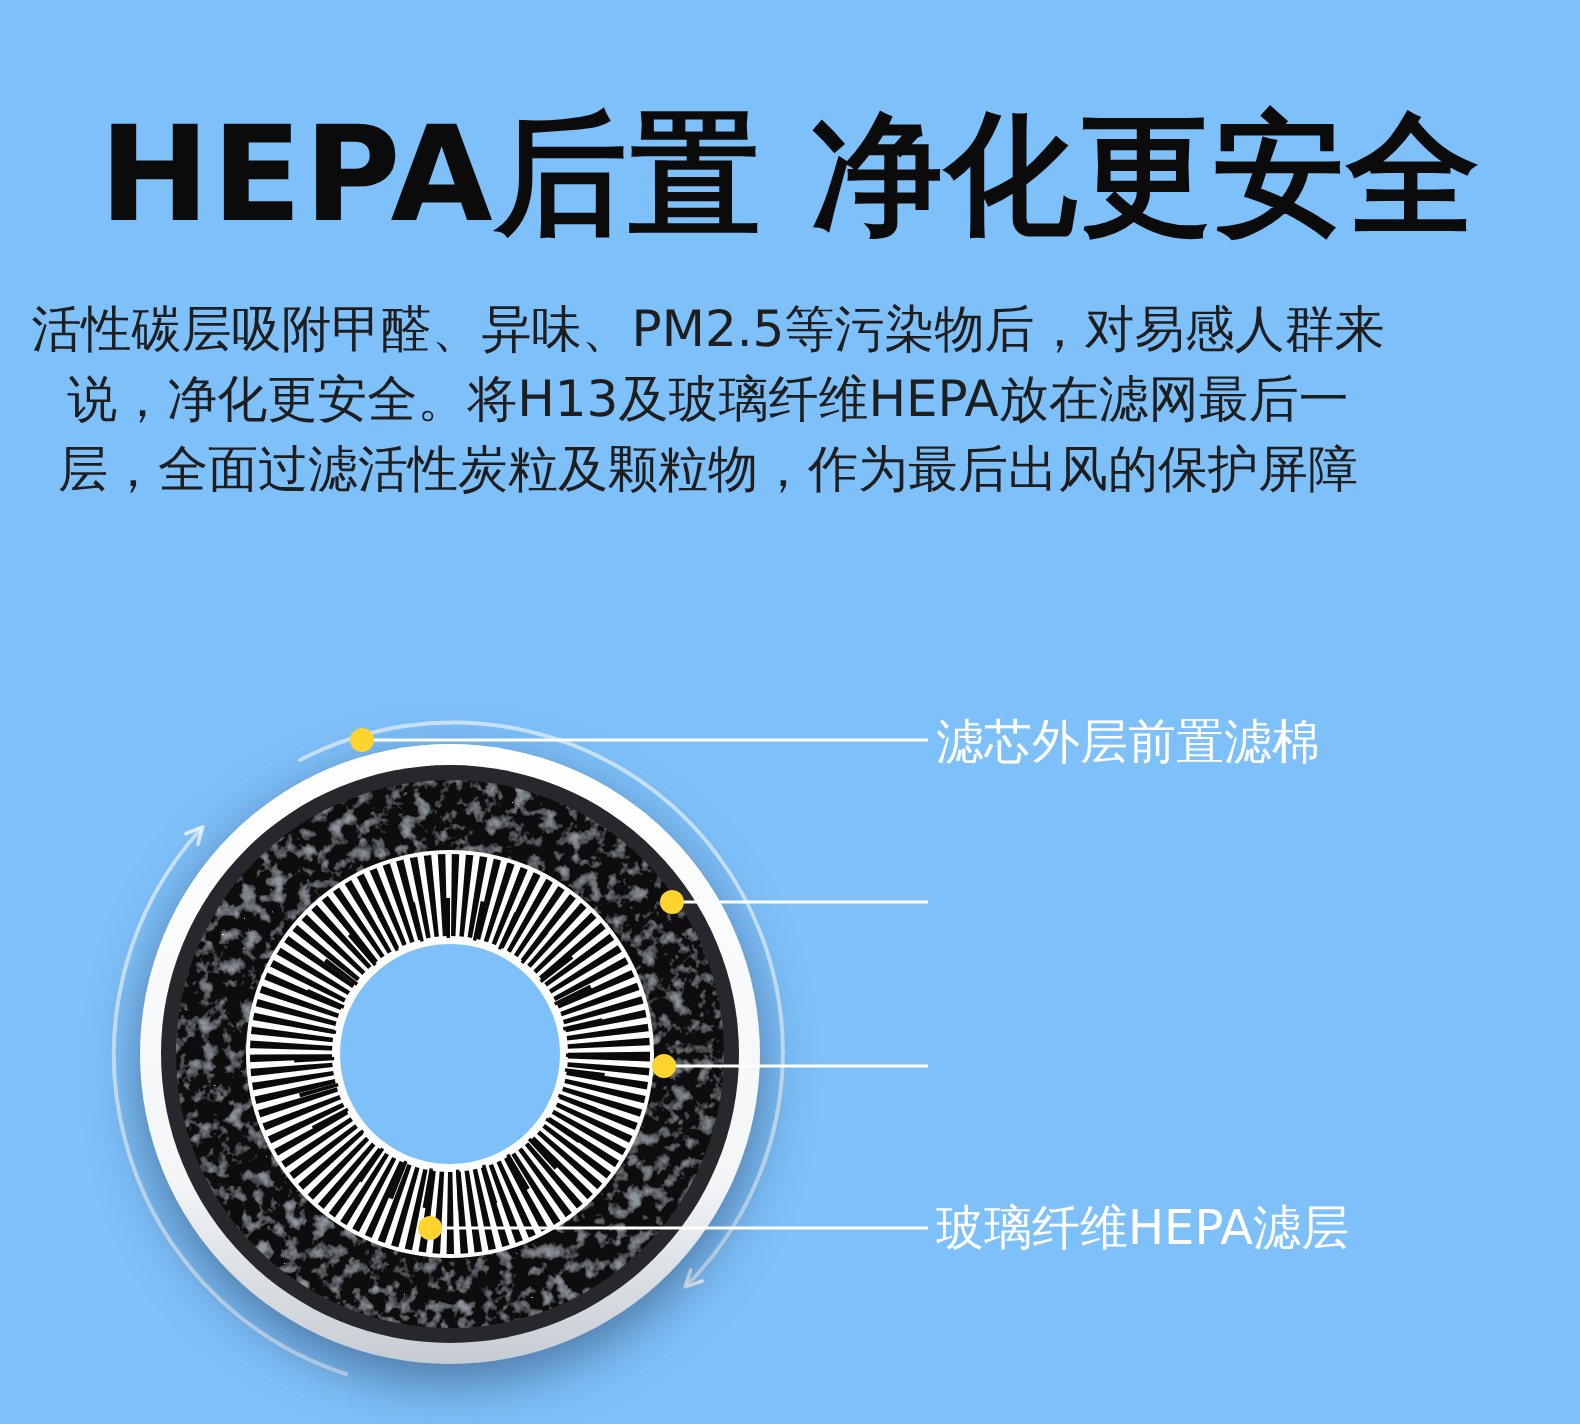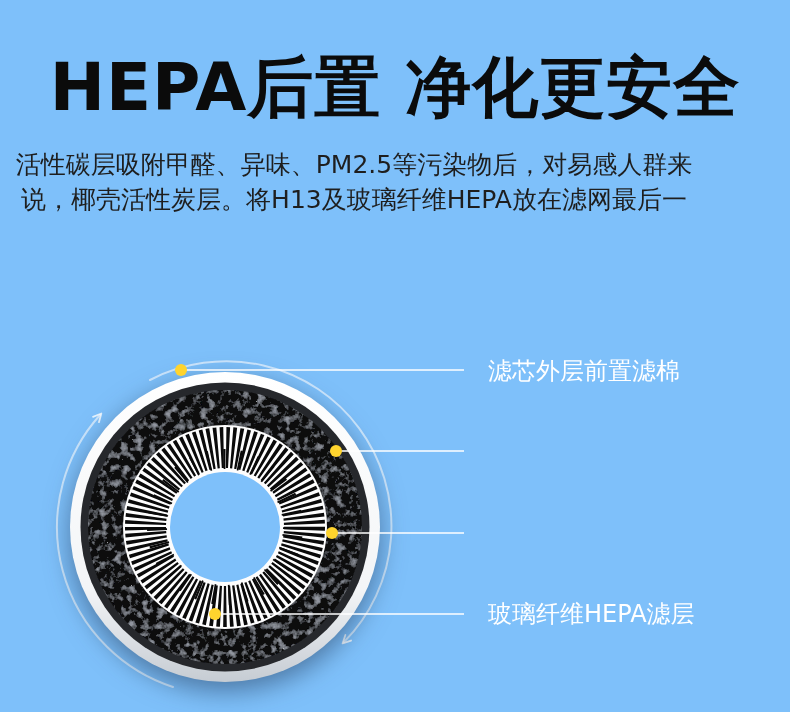--- a/index.html
+++ b/index.html
@@ -16,40 +16,41 @@
     font-size:66px; line-height:1.15; font-weight:600;
     color:#0b0b0b; letter-spacing:1px; white-space:nowrap;
   }
   .desc {
     position:absolute; top:147px; left:0; width:708px;
     text-align:center; color:#1e1e1e;
     font-size:25px; line-height:35px; font-weight:500;
   }
   .fig-svg { position:absolute; top:330px; left:0; }
   .callout-label {
-    position:absolute; left:488px;
+    position:absolute; left:468px;
     color:#ffffff; font-size:24px; line-height:30px; font-weight:500;
     white-space:nowrap;
   }
   .label-1 { top:356px; }
   .label-2 { top:436px; }
   .label-3 { top:517px; }
   .label-4 { top:599px; }
   .outer-ring-shadow { filter: drop-shadow(0px 9px 13px rgba(25,45,75,0.5)); }
 </style>
 </head>
 <body>
 
 <div class="canvas">
 
   <h1 class="title">HEPA后置 净化更安全</h1>
 
   <div class="desc">
     <div class="desc-line">活性碳层吸附甲醛、异味、PM2.5等污染物后，对易感人群来</div>
-    <div class="desc-line">说，椰壳活性炭层。将H13及玻璃纤维HEPA放在滤网最后一</div>
+    <div class="desc-line">说，净化更安全。将H13及玻璃纤维HEPA放在滤网最后一</div>
+    <div class="desc-line">层，全面过滤活性炭粒及颗粒物，作为最后出风的保护屏障</div>
   </div>
 
   <svg class="fig-svg" width="790" height="382" viewBox="0 0 790 382">
     <defs>
       <linearGradient id="ringGrad" x1="0" y1="0" x2="0" y2="1">
         <stop offset="0" stop-color="#ffffff"></stop>
         <stop offset="0.7" stop-color="#f3f5f7"></stop>
         <stop offset="1" stop-color="#c6ccd3"></stop>
       </linearGradient>
       <filter id="granuleTex" x="-15%" y="-15%" width="130%" height="130%">

